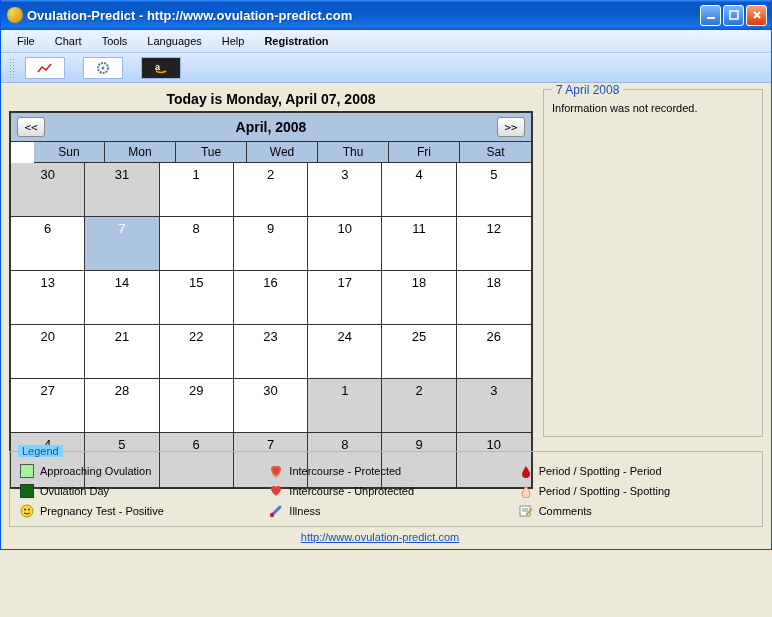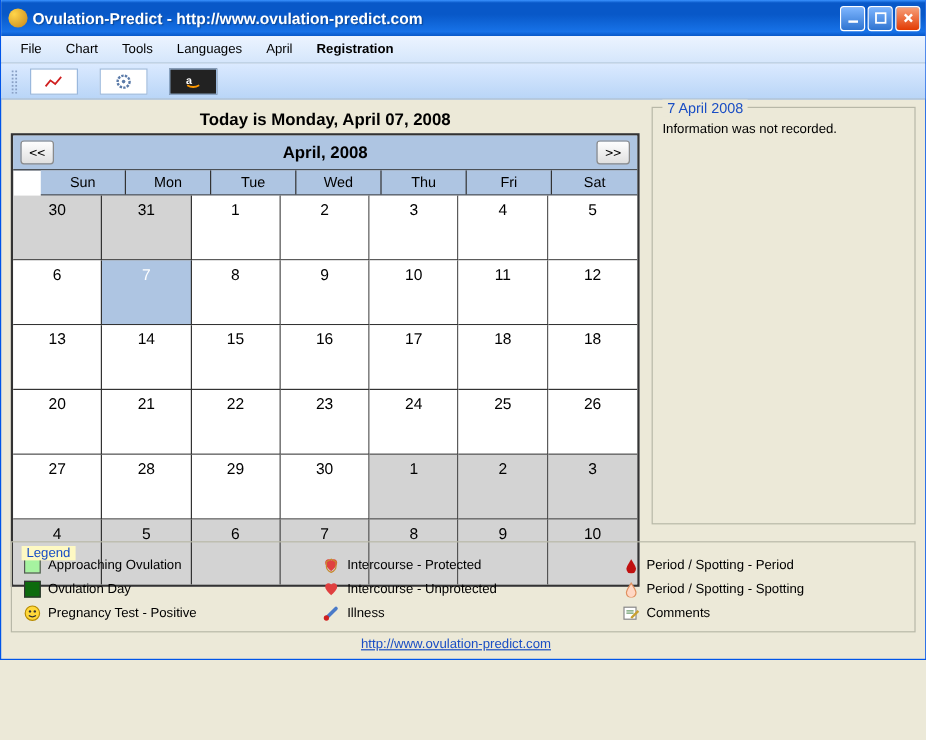--- a/index.html
+++ b/index.html
@@ -204,25 +204,24 @@
   .legend {
     margin: 8px 8px 0 8px;
     border: 1px solid #b8b8a8;
     position: relative;
     padding: 12px 10px 8px 10px;
   }
   .legend .box-label {
     position: absolute;
     top: -7px;
     left: 8px;
-    background: #fef9c3;
+    background: #7dd3fc;
     padding: 0 4px;
     color: #1a4ec4;
     font-size: 11px;
-    margin-top: 10px;
   }
   .legend-grid {
     display: grid;
     grid-template-columns: 1fr 1fr 1fr;
     gap: 6px 16px;
   }
   .legend-item {
     display: flex;
     align-items: center;
     gap: 6px;
@@ -262,21 +261,21 @@
           <line x1="8" y1="2" x2="2" y2="8" stroke="#fff" stroke-width="2"></line>
         </svg>
     </div>
   </div>
 
   <div class="menubar">
     <div class="menuitem">File</div>
     <div class="menuitem">Chart</div>
     <div class="menuitem">Tools</div>
     <div class="menuitem">Languages</div>
-    <div class="menuitem">April</div>
+    <div class="menuitem">Help</div>
     <div class="menuitem reg">Registration</div>
   </div>
 
   <div class="toolbar">
     <div class="grip"></div>
     <div class="toolbtn">
       <svg width="18" height="14">
           <polyline points="2,11 6,6 10,9 15,3" fill="none" stroke="#d02020" stroke-width="1.5"></polyline>
         </svg>
     </div>

